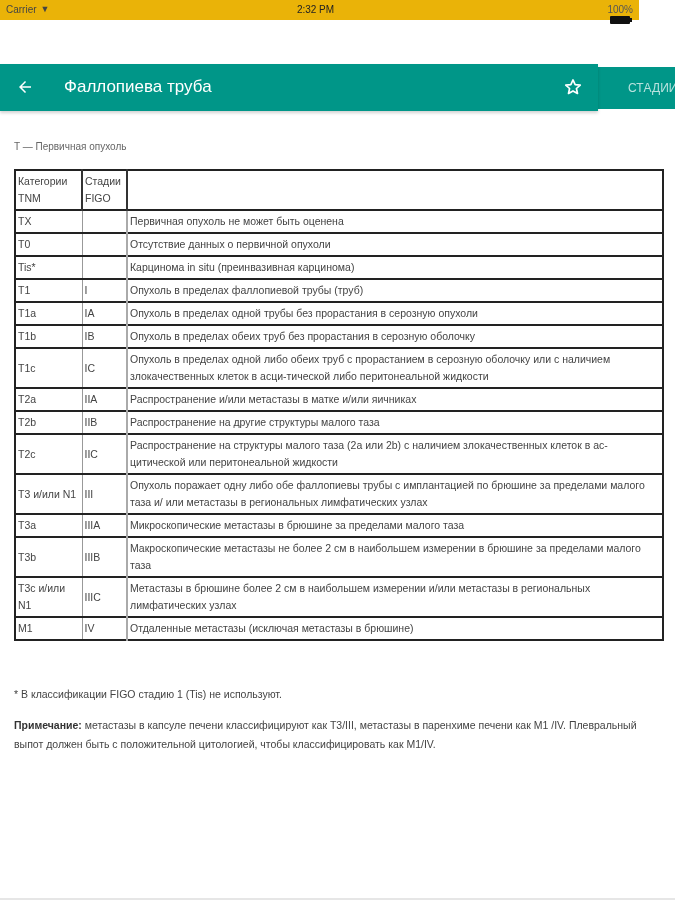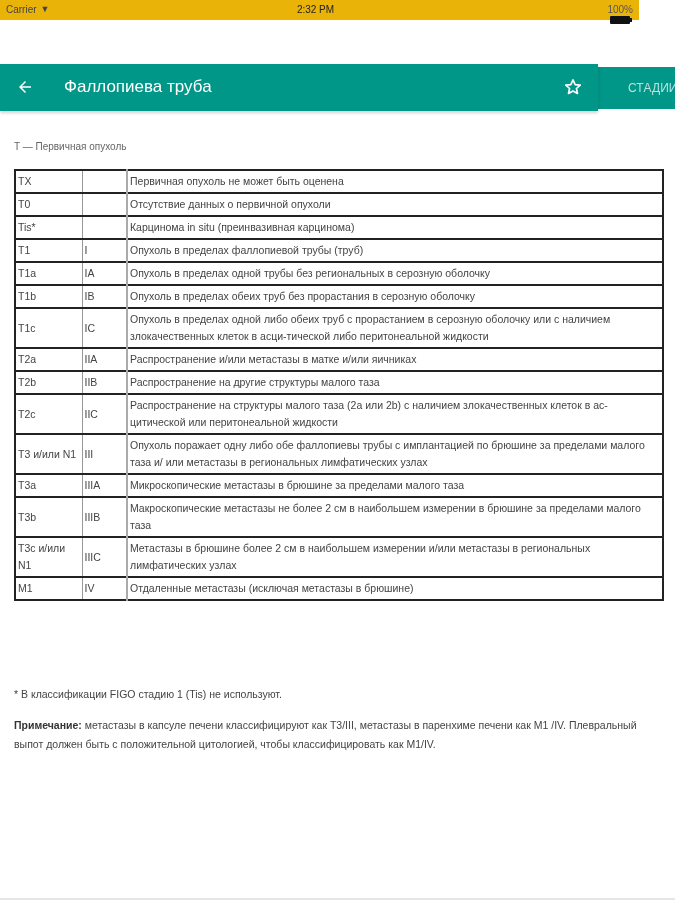--- a/index.html
+++ b/index.html
@@ -117,20 +117,25 @@
   <div class="tab" style="left:618px;width:80px;justify-content:flex-start;padding-left:10px;">
       <span>СТАДИИ</span>
     </div>
 </div>
 
 <div class="content">
   <div class="section-title">T — Первичная опухоль</div>
 
   <table class="tnm">
     <tbody id="tnm-body">
+      <tr class="hdr">
+        <td class="c1">Категории TNM</td>
+        <td class="c2">Стадии FIGO</td>
+        <td class="c3"></td>
+      </tr>
     <tr>
           <td class="c1">TX</td>
           <td class="c2"></td>
           <td class="c3">Первичная опухоль не может быть оценена</td>
         </tr>
         <tr>
           <td class="c1">T0</td>
           <td class="c2"></td>
           <td class="c3">Отсутствие данных о первичной опухоли</td>
         </tr>
@@ -140,21 +145,21 @@
           <td class="c3">Карцинома in situ (преинвазивная карцинома)</td>
         </tr>
         <tr>
           <td class="c1">T1</td>
           <td class="c2">I</td>
           <td class="c3">Опухоль в пределах фаллопиевой трубы (труб)</td>
         </tr>
         <tr>
           <td class="c1">T1a</td>
           <td class="c2">IA</td>
-          <td class="c3">Опухоль в пределах одной трубы без региональных в серозную оболочку</td>
+          <td class="c3">Опухоль в пределах одной трубы без прорастания в серозную опухоли</td>
         </tr>
         <tr>
           <td class="c1">T1b</td>
           <td class="c2">IB</td>
           <td class="c3">Опухоль в пределах обеих труб без прорастания в серозную оболочку</td>
         </tr>
         <tr>
           <td class="c1">T1c</td>
           <td class="c2">IC</td>
           <td class="c3">Опухоль в пределах одной либо обеих труб с прорастанием в серозную оболочку или с наличием злокачественных клеток в асци-тической либо перитонеальной жидкости</td>

